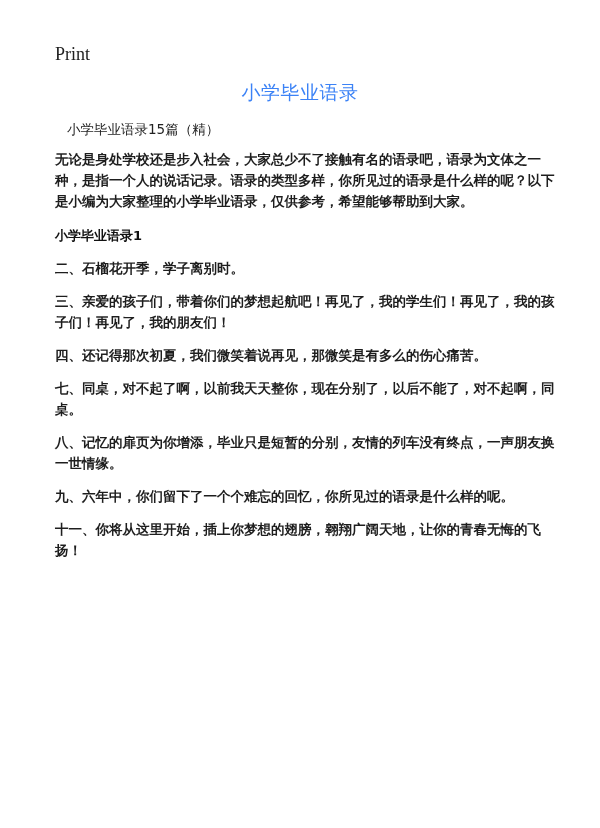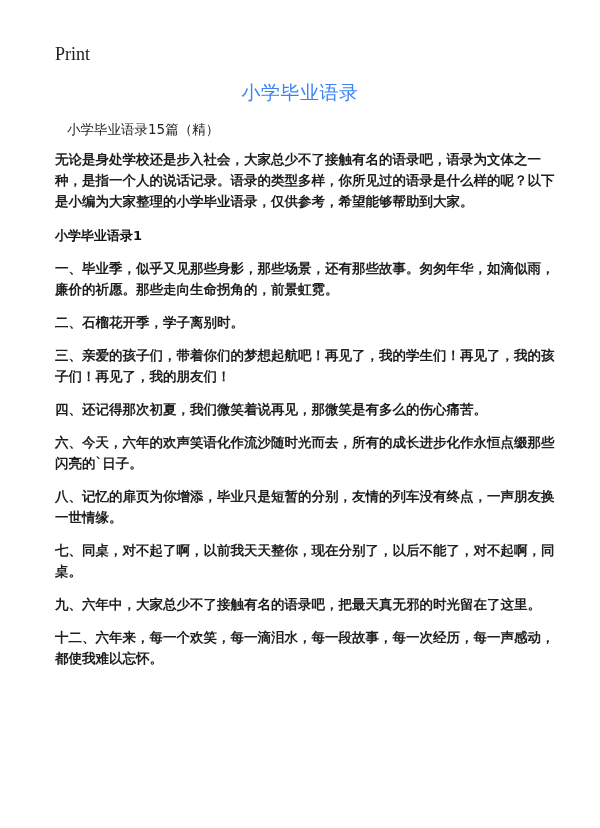--- a/index.html
+++ b/index.html
@@ -82,23 +82,21 @@
 
   <div class="doc-title">小学毕业语录</div>
 
   <div class="doc-subtitle">小学毕业语录15篇（精）</div>
 
   <div class="content">
     <p class="intro">无论是身处学校还是步入社会，大家总少不了接触有名的语录吧，语录为文体之一种，是指一个人的说话记录。语录的类型多样，你所见过的语录是什么样的呢？以下是小编为大家整理的小学毕业语录，仅供参考，希望能够帮助到大家。</p>
 
     <h2>小学毕业语录1</h2>
 
-    <p>一、毕业季，似乎又见那些身影，那些场景，还有那些故事。匆匆年华，如滴似雨，廉价的祈愿。那些走向生命拐角的，前景虹霓。</p>
     <p>二、石榴花开季，学子离别时。</p>
     <p>三、亲爱的孩子们，带着你们的梦想起航吧！再见了，我的学生们！再见了，我的孩子们！再见了，我的朋友们！</p>
     <p>四、还记得那次初夏，我们微笑着说再见，那微笑是有多么的伤心痛苦。</p>
-    <p>六、今天，六年的欢声笑语化作流沙随时光而去，所有的成长进步化作永恒点缀那些闪亮的`日子。</p>
+    <p>七、同桌，对不起了啊，以前我天天整你，现在分别了，以后不能了，对不起啊，同桌。</p>
     <p>八、记忆的扉页为你增添，毕业只是短暂的分别，友情的列车没有终点，一声朋友换一世情缘。</p>
-    <p>七、同桌，对不起了啊，以前我天天整你，现在分别了，以后不能了，对不起啊，同桌。</p>
-    <p>九、六年中，大家总少不了接触有名的语录吧，把最天真无邪的时光留在了这里。</p>
-    <p>十二、六年来，每一个欢笑，每一滴泪水，每一段故事，每一次经历，每一声感动，都使我难以忘怀。</p>
+    <p>九、六年中，你们留下了一个个难忘的回忆，你所见过的语录是什么样的呢。</p>
+    <p>十一、你将从这里开始，插上你梦想的翅膀，翱翔广阔天地，让你的青春无悔的飞扬！</p>
   </div>
 </div>
 
 </body></html>

